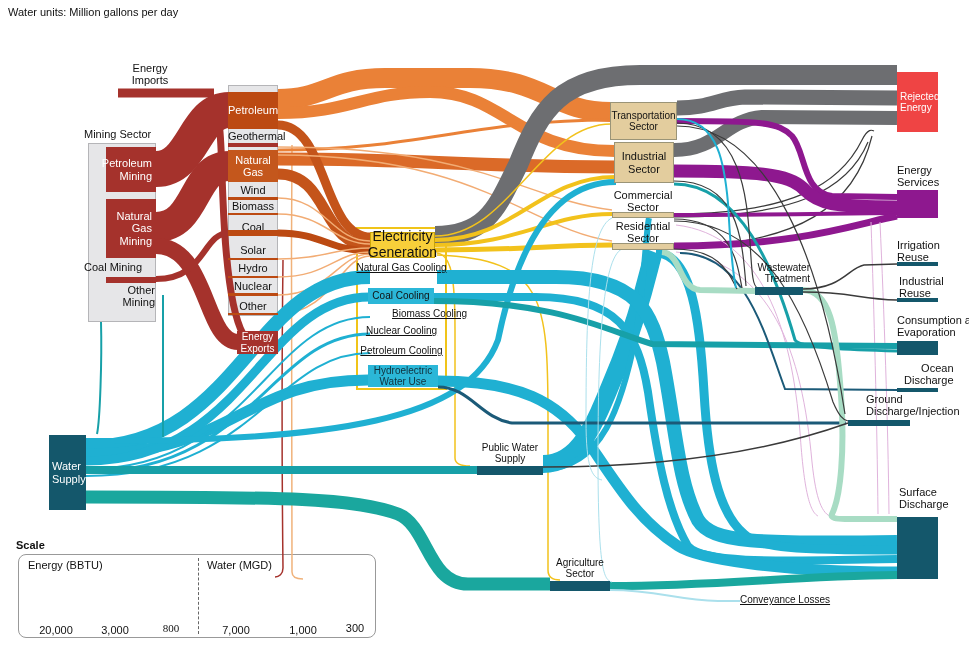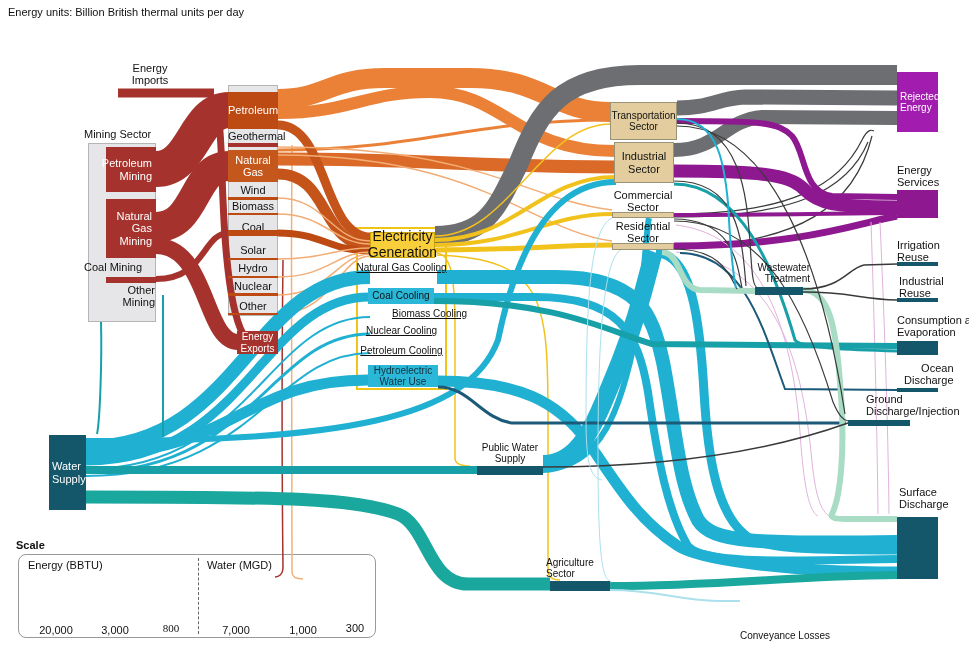--- a/index.html
+++ b/index.html
@@ -31,21 +31,21 @@
   .st-teal{stroke:#17A0A8}.st-tealgreen{stroke:#1AA79E}
   .st-mint{stroke:#A8DCC4}.st-palecyan{stroke:#ABE0EC}.st-navy{stroke:#1B5A78}
   .lg-lab{position:absolute;font-size:11px;}
   .lg-val{position:absolute;font-size:11px;text-align:center;}
 </style>
 </head>
 <body>
 
 <div class="page">
   <div class="hdr">
-    <div class="sub">Energy units: Billion British thermal units per day</div>
+    <div class="sub">Water units: Million gallons per day</div>
   </div>
 
   <div id="frames">
       <div class="nd frame" style="left: 88px; top: 143px; width: 68px; height: 179px; background: rgb(230, 230, 232); font-size: 11px; border: 1px solid rgb(181, 181, 184);"></div>
       <div class="nd frame" style="left: 228px; top: 85px; width: 50px; height: 231px; background: rgb(230, 230, 232); font-size: 11px; border: 1px solid rgb(181, 181, 184);"></div>
       <div class="nd frame" style="left: 356px; top: 227px; width: 91px; height: 163px; font-size: 11px; border: 2px solid rgb(240, 196, 25);"></div>
       <div class="nd frame" style="left: 18px; top: 554px; width: 358px; height: 84px; background: rgb(255, 255, 255); font-size: 11px; border: 1px solid rgb(153, 153, 153); border-radius: 8px;"></div>
       <div class="nd frame" style="left: 198px; top: 558px; width: 0px; height: 76px; font-size: 11px; border-left: 1px dashed rgb(102, 102, 102);"></div>
     </div>
 
@@ -193,21 +193,21 @@
       <div class="nd box" style="left: 610px; top: 102px; width: 67px; height: 38px; background: rgb(227, 205, 158); font-size: 10px; border: 1px solid rgb(154, 148, 119);">Transportation
 Sector</div>
       <div class="nd box" style="left: 614px; top: 142px; width: 60px; height: 41px; background: rgb(227, 205, 158); font-size: 11px; border: 1px solid rgb(154, 148, 119);">Industrial
 Sector</div>
       <div class="nd lbl al-center" style="left: 600px; top: 189px; width: 86px; font-size: 11px; text-align: center;">Commercial
 Sector</div>
       <div class="nd bar" style="left: 612px; top: 212px; width: 62px; height: 6px; background: rgb(227, 205, 158); font-size: 11px; border: 1px solid rgb(154, 148, 119);"></div>
       <div class="nd lbl al-center" style="left: 600px; top: 220px; width: 86px; font-size: 11px; text-align: center;">Residential
 Sector</div>
       <div class="nd bar" style="left: 612px; top: 243px; width: 62px; height: 7px; background: rgb(227, 205, 158); font-size: 11px; border: 1px solid rgb(154, 148, 119);"></div>
-      <div class="nd box al-left" style="left: 897px; top: 72px; width: 41px; height: 60px; background: #a21caf; color: rgb(255, 255, 255); font-size: 10px;">Rejected
+      <div class="nd box al-left" style="left: 897px; top: 72px; width: 41px; height: 60px; background: #ef4444; color: rgb(255, 255, 255); font-size: 10px;">Rejected
 Energy</div>
       <div class="nd lbl" style="left: 897px; top: 164px; font-size: 11px;">Energy
 Services</div>
       <div class="nd bar" style="left: 897px; top: 190px; width: 41px; height: 28px; background: rgb(142, 24, 143); font-size: 11px;"></div>
       <div class="nd lbl" style="left: 897px; top: 239px; font-size: 11px;">Irrigation
 Reuse</div>
       <div class="nd bar" style="left: 897px; top: 262px; width: 41px; height: 4px; background: rgb(20, 87, 107); font-size: 11px;"></div>
       <div class="nd lbl" style="left: 899px; top: 275px; font-size: 11px;">Industrial
 Reuse</div>
       <div class="nd bar" style="left: 897px; top: 298px; width: 41px; height: 4px; background: rgb(20, 87, 107); font-size: 11px;"></div>
@@ -221,27 +221,27 @@
 Discharge/Injection</div>
       <div class="nd bar" style="left: 848px; top: 420px; width: 62px; height: 6px; background: rgb(20, 87, 107); font-size: 11px;"></div>
       <div class="nd lbl" style="left: 899px; top: 486px; font-size: 11px;">Surface
 Discharge</div>
       <div class="nd bar" style="left: 897px; top: 517px; width: 41px; height: 62px; background: rgb(20, 87, 107); font-size: 11px;"></div>
       <div class="nd box al-left" style="left: 49px; top: 435px; width: 37px; height: 75px; background: rgb(20, 87, 107); color: rgb(255, 255, 255); font-size: 11px;">Water
 Supply</div>
       <div class="nd lbl al-center" style="left: 474px; top: 442px; width: 72px; font-size: 10px; text-align: center;">Public Water
 Supply</div>
       <div class="nd bar" style="left: 477px; top: 466px; width: 66px; height: 9px; background: rgb(20, 87, 107); font-size: 11px;"></div>
-      <div class="nd lbl al-center" style="left: 546px; top: 557px; width: 68px; font-size: 10px; text-align: left;">Agriculture
+      <div class="nd lbl al-center" style="left: 546px; top: 557px; width: 68px; font-size: 10px; text-align: center;">Agriculture
 Sector</div>
       <div class="nd bar" style="left: 550px; top: 581px; width: 60px; height: 10px; background: rgb(20, 87, 107); font-size: 11px;"></div>
       <div class="nd lbl al-center" style="left: 748px; top: 262px; width: 62px; font-size: 10px; text-align: right;">Wastewater
 Treatment</div>
       <div class="nd bar" style="left: 755px; top: 287px; width: 48px; height: 8px; background: rgb(20, 87, 107); font-size: 11px;"></div>
-      <div class="nd lbl" style="left: 740px; top: 594px; font-size: 10px;  margin-top: 36px;">Conveyance Losses</div>
+      <div class="nd lbl" style="left: 740px; top: 594px; font-size: 10px; text-decoration: underline;">Conveyance Losses</div>
     </div>
 
   <div id="legendtext">
     <div class="lg-lab" style="left:16px;top:539px;font-weight:bold;">Scale</div>
     <div class="lg-lab" style="left:28px;top:559px;">Energy (BBTU)</div>
     <div class="lg-lab" style="left:207px;top:559px;">Water (MGD)</div>
     <div class="lg-val" style="left:30px;top:624px;width:52px;">20,000</div>
     <div class="lg-val" style="left:92px;top:624px;width:46px;">3,000</div>
     <div class="lg-val" style="left:152px;top:622px;width:38px;font-family:Liberation Serif, serif;">800</div>
     <div class="lg-val" style="left:212px;top:624px;width:48px;">7,000</div>

